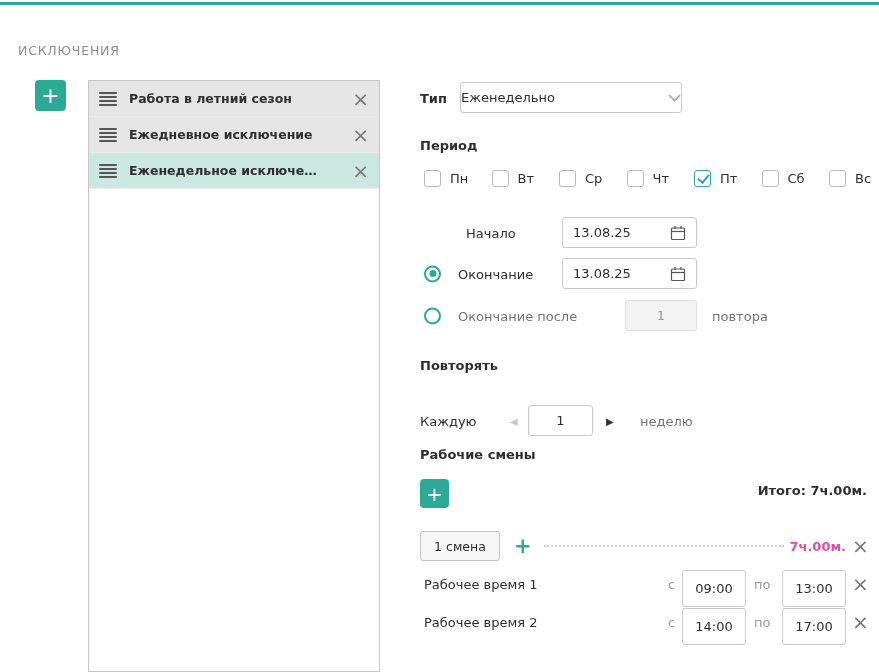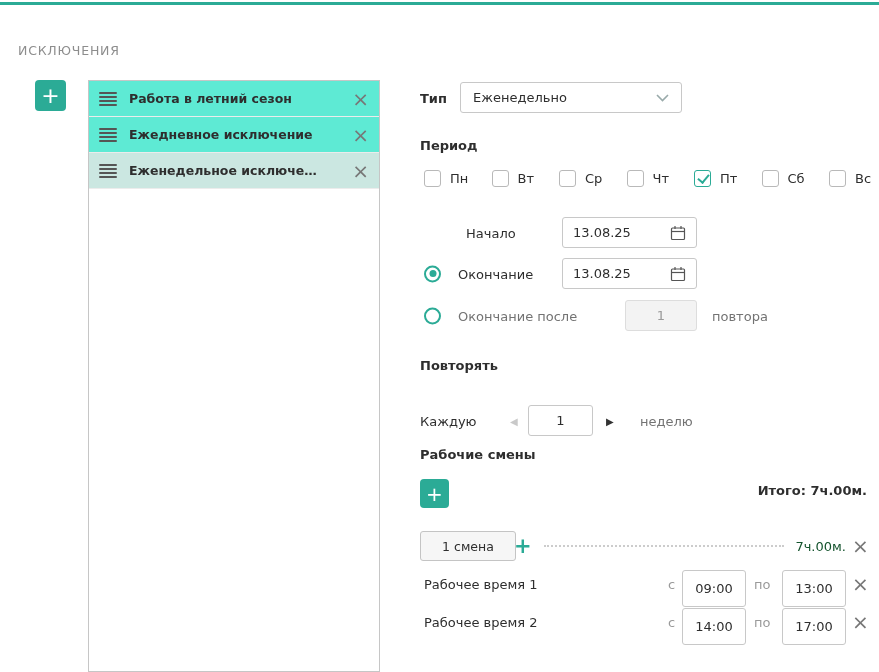--- a/index.html
+++ b/index.html
@@ -17,38 +17,38 @@
   .btn-add { position:absolute; display:flex; align-items:center; justify-content:center;
     background:var(--accent); color:#fff; border:none; border-radius:4px; cursor:pointer;
     font-family:inherit; line-height:1; }
   .btn-add.big { left:35px; top:80px; width:31px; height:31px; font-size:22px; }
   .btn-add.small { left:0; top:399px; width:29px; height:29px; font-size:20px; }
 
   
   .list-panel { position:absolute; left:88px; top:80px; width:292px; height:592px;
     border:1px solid #c6c6c6; background:#fff; }
   .list-item { display:flex; align-items:center; height:36px; padding:0 10px; gap:12px;
-    border-bottom:1px solid #ececec; cursor:pointer; background:#5eead4; }
+    border-bottom:1px solid #ececec; cursor:pointer; background:#e5e5e5; }
   .list-item.selected { background:var(--sel); }
   .drag-icon { display:flex; flex-direction:column; gap:2px; width:18px; flex:none; cursor:grab; }
   .drag-icon i { display:block; height:2px; background:#555; border-radius:1px; }
   .item-label { flex:1; font-weight:bold; font-size:12.5px; white-space:nowrap; overflow:hidden; }
   .close-x { color:#777; font-size:20px; flex:none; cursor:pointer; line-height:1; }
 
   
   .form { position:absolute; left:420px; top:80px; width:459px; height:592px; }
   .frow { position:absolute; left:0; width:100%; height:31px; }
   .abs { position:absolute; top:50%; transform:translateY(-50%); }
   .bold { font-weight:bold; }
   .gray { color:#737373; }
   .section-label { position:absolute; left:0; font-weight:bold; }
 
   .select { position:absolute; left:40px; top:0; width:222px; height:31px; border:1px solid #c8c8c8;
     border-radius:3px; background:#fff; display:flex; align-items:center; justify-content:space-between;
-    padding:0 12px; cursor:pointer; }
+    padding:0 0; cursor:pointer; }
 
   .days-row { position:absolute; top:90px; left:4px; display:flex; }
   .day-cell { display:flex; align-items:center; gap:9px; width:67.5px; flex:none; cursor:pointer; }
   .checkbox { width:17px; height:17px; border:1px solid #b9b9b9; border-radius:3px; background:#fff;
     position:relative; flex:none; cursor:pointer; }
   .checkbox.checked { border-color:var(--accent); }
   .checkbox.checked::after { content:""; position:absolute; left:5px; top:1px; width:5px; height:9px;
     border:solid var(--accent); border-width:0 2px 2px 0; transform:rotate(40deg); }
 
   .radio { position:absolute; left:4px; top:50%; transform:translateY(-50%); width:17px; height:17px;
@@ -67,27 +67,27 @@
   input.step-val { position:absolute; left:108px; top:0; width:65px; }
   input.time { position:absolute; top:1px; width:64px; height:37px; }
 
   .arrow { position:absolute; top:50%; transform:translateY(-50%); font-size:10px; cursor:pointer; }
   .arrow.dec { left:90px; color:#c9c9c9; }
   .arrow.inc { left:186px; color:#333; }
 
   .total { position:absolute; right:12px; top:403px; font-weight:bold; }
 
   .group-row { position:absolute; top:451px; left:0; width:100%; height:30px; }
-  .shift-name-btn { position:absolute; left:0; top:0; width:96px; height:30px; background:#f6f6f6;
+  .shift-name-btn { position:absolute; left:0; top:0; width:80px; height:30px; background:#f6f6f6;
     border:1px solid #c4c4c4; border-radius:3px; font-family:inherit; font-size:12.5px; color:#2e2e2e;
     display:flex; align-items:center; justify-content:center; cursor:pointer; }
   .plus-text { position:absolute; left:94px; top:50%; transform:translateY(-50%); color:var(--accent);
     font-size:21px; font-weight:bold; cursor:pointer; line-height:1; }
   .dots { position:absolute; left:124px; width:240px; top:14px; border-top:2px dotted #ccc; }
-  .duration { position:absolute; right:33px; top:50%; transform:translateY(-50%); color:#14532d; font-weight:normal;text-align:center; }
+  .duration { position:absolute; right:33px; top:50%; transform:translateY(-50%); color:#ec4899; font-weight:bold;text-align:center; }
   .row-x { position:absolute; left:432px; top:50%; transform:translateY(-50%); }
 
   .time-row { position:absolute; left:0; width:100%; height:30px;text-decoration:underline; }
   .time-row .rlabel { position:absolute; left:4px; top:50%; transform:translateY(-50%); }
   .from-lbl { position:absolute; left:248px; top:50%; transform:translateY(-50%); color:#9a9a9a; }
   .to-lbl { position:absolute; left:334px; top:50%; transform:translateY(-50%); color:#9a9a9a;text-align:right; }
   .t-from { left:262px; }
   .t-to { left:362px; }
 
   svg { display:block; }

